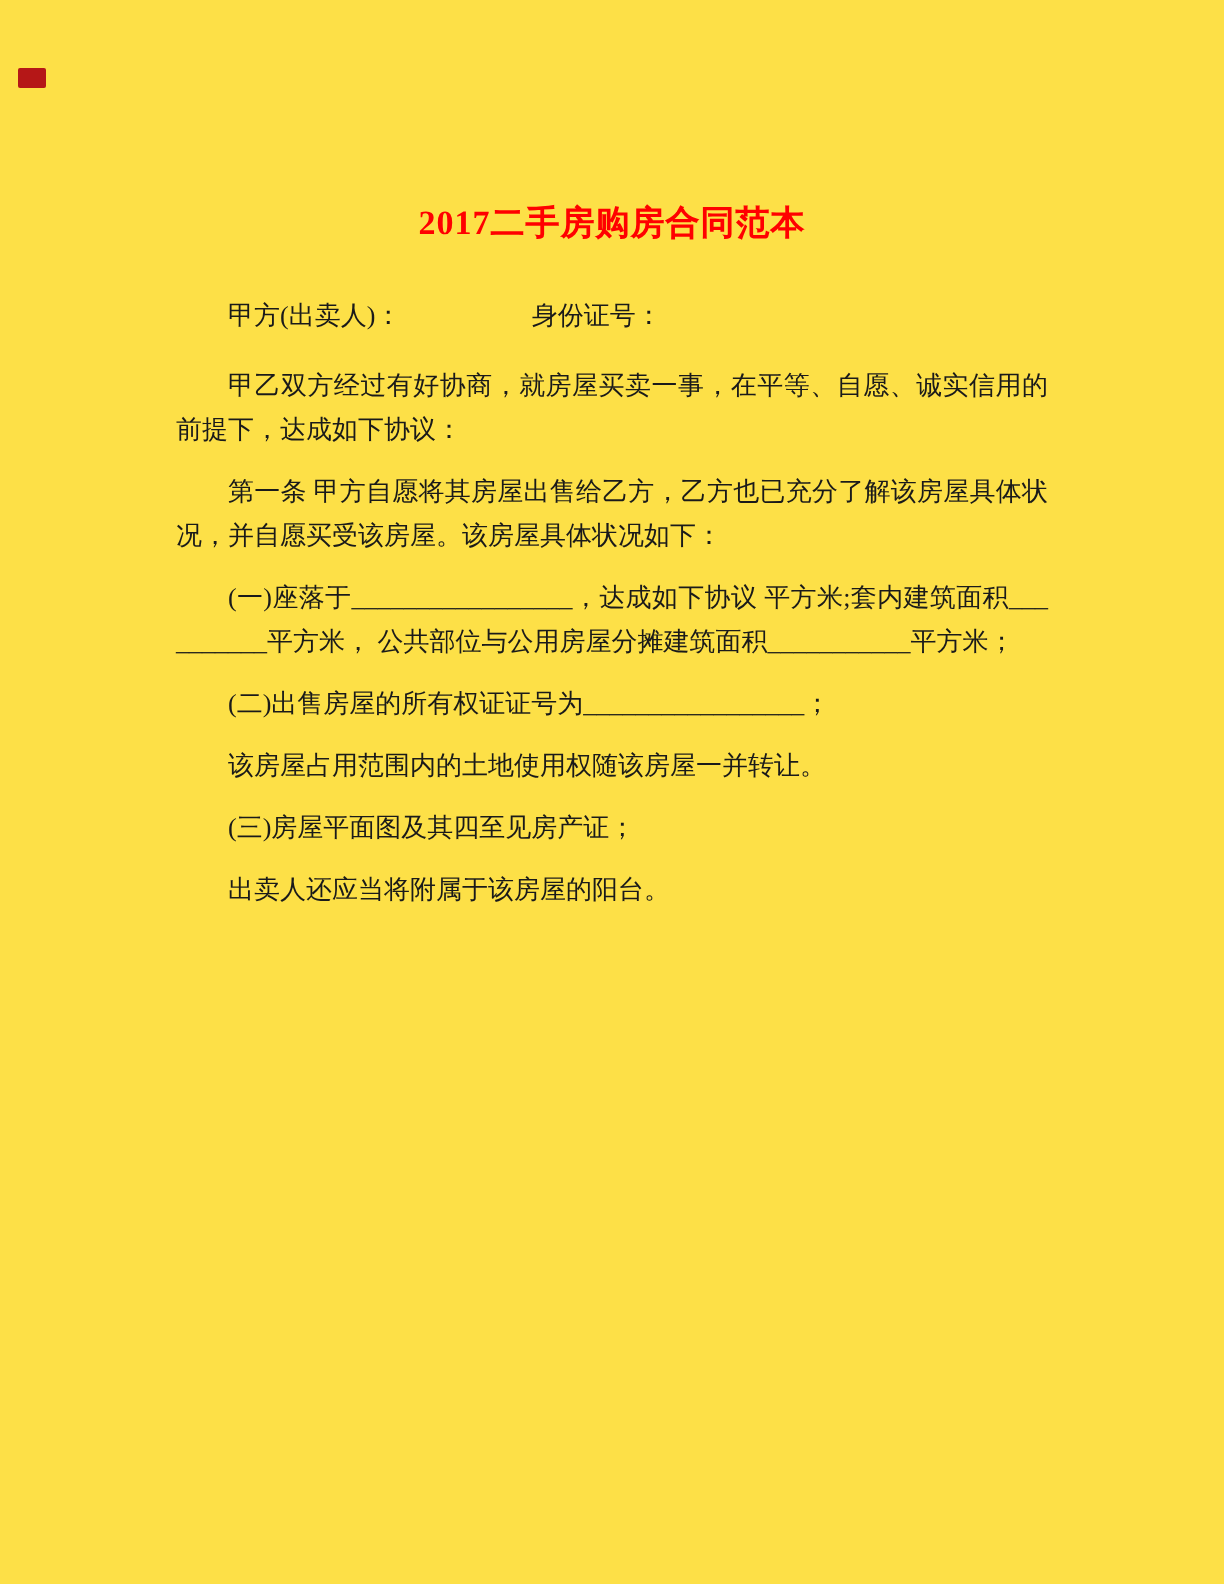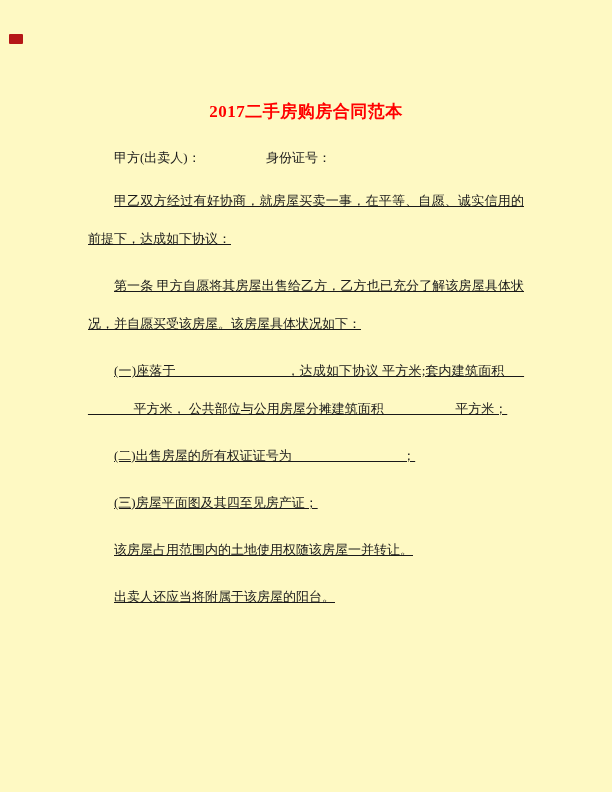--- a/index.html
+++ b/index.html
@@ -5,21 +5,21 @@
     html, body {
       margin: 0;
       padding: 0;
       background: #ffffff;
     }
     .page {
       position: relative;
       width: 612px;
       height: 792px;
       margin: 0 auto;
-      background: #fef9c3;
+      background: #fde047;
       font-family: "Liberation Serif", serif;
       color: #1a1a1a;
       box-sizing: border-box;
       padding: 100px 88px 40px 88px;
       overflow: hidden;
     }
     .corner-mark {
       position: absolute;
       left: 9px;
       top: 34px;
@@ -41,25 +41,24 @@
       margin: 0 0 11px 0;
       font-size: 13px;
       line-height: 26px;
     }
     .party-row .id-label {
       margin-left: 62px;
     }
     .para {
       margin: 0 0 9px 0;
       font-size: 13px;
-      line-height: 38px;
+      line-height: 22px;
       text-indent: 2em;
       text-align: justify;
       word-break: break-all;
-      text-decoration: underline;
     }
   </style>
 </head>
 <body>
 
 <div class="page">
 
   <span class="corner-mark"></span>
 
   <h1 class="doc-title">2017二手房购房合同范本</h1>
@@ -71,21 +70,21 @@
 
 
   <p class="para">甲乙双方经过有好协商，就房屋买卖一事，在平等、自愿、诚实信用的前提下，达成如下协议：</p>
 
   <p class="para">第一条 甲方自愿将其房屋出售给乙方，乙方也已充分了解该房屋具体状况，并自愿买受该房屋。该房屋具体状况如下：</p>
 
   <p class="para">(一)座落于_________________，达成如下协议 平方米;套内建筑面积__________平方米， 公共部位与公用房屋分摊建筑面积___________平方米；</p>
 
   <p class="para">(二)出售房屋的所有权证证号为_________________；</p>
 
+  <p class="para">该房屋占用范围内的土地使用权随该房屋一并转让。</p>
+
   <p class="para">(三)房屋平面图及其四至见房产证；</p>
-
-  <p class="para">该房屋占用范围内的土地使用权随该房屋一并转让。</p>
 
   <p class="para">出卖人还应当将附属于该房屋的阳台。</p>
 
 
 
 </div>
 
 </body></html>

